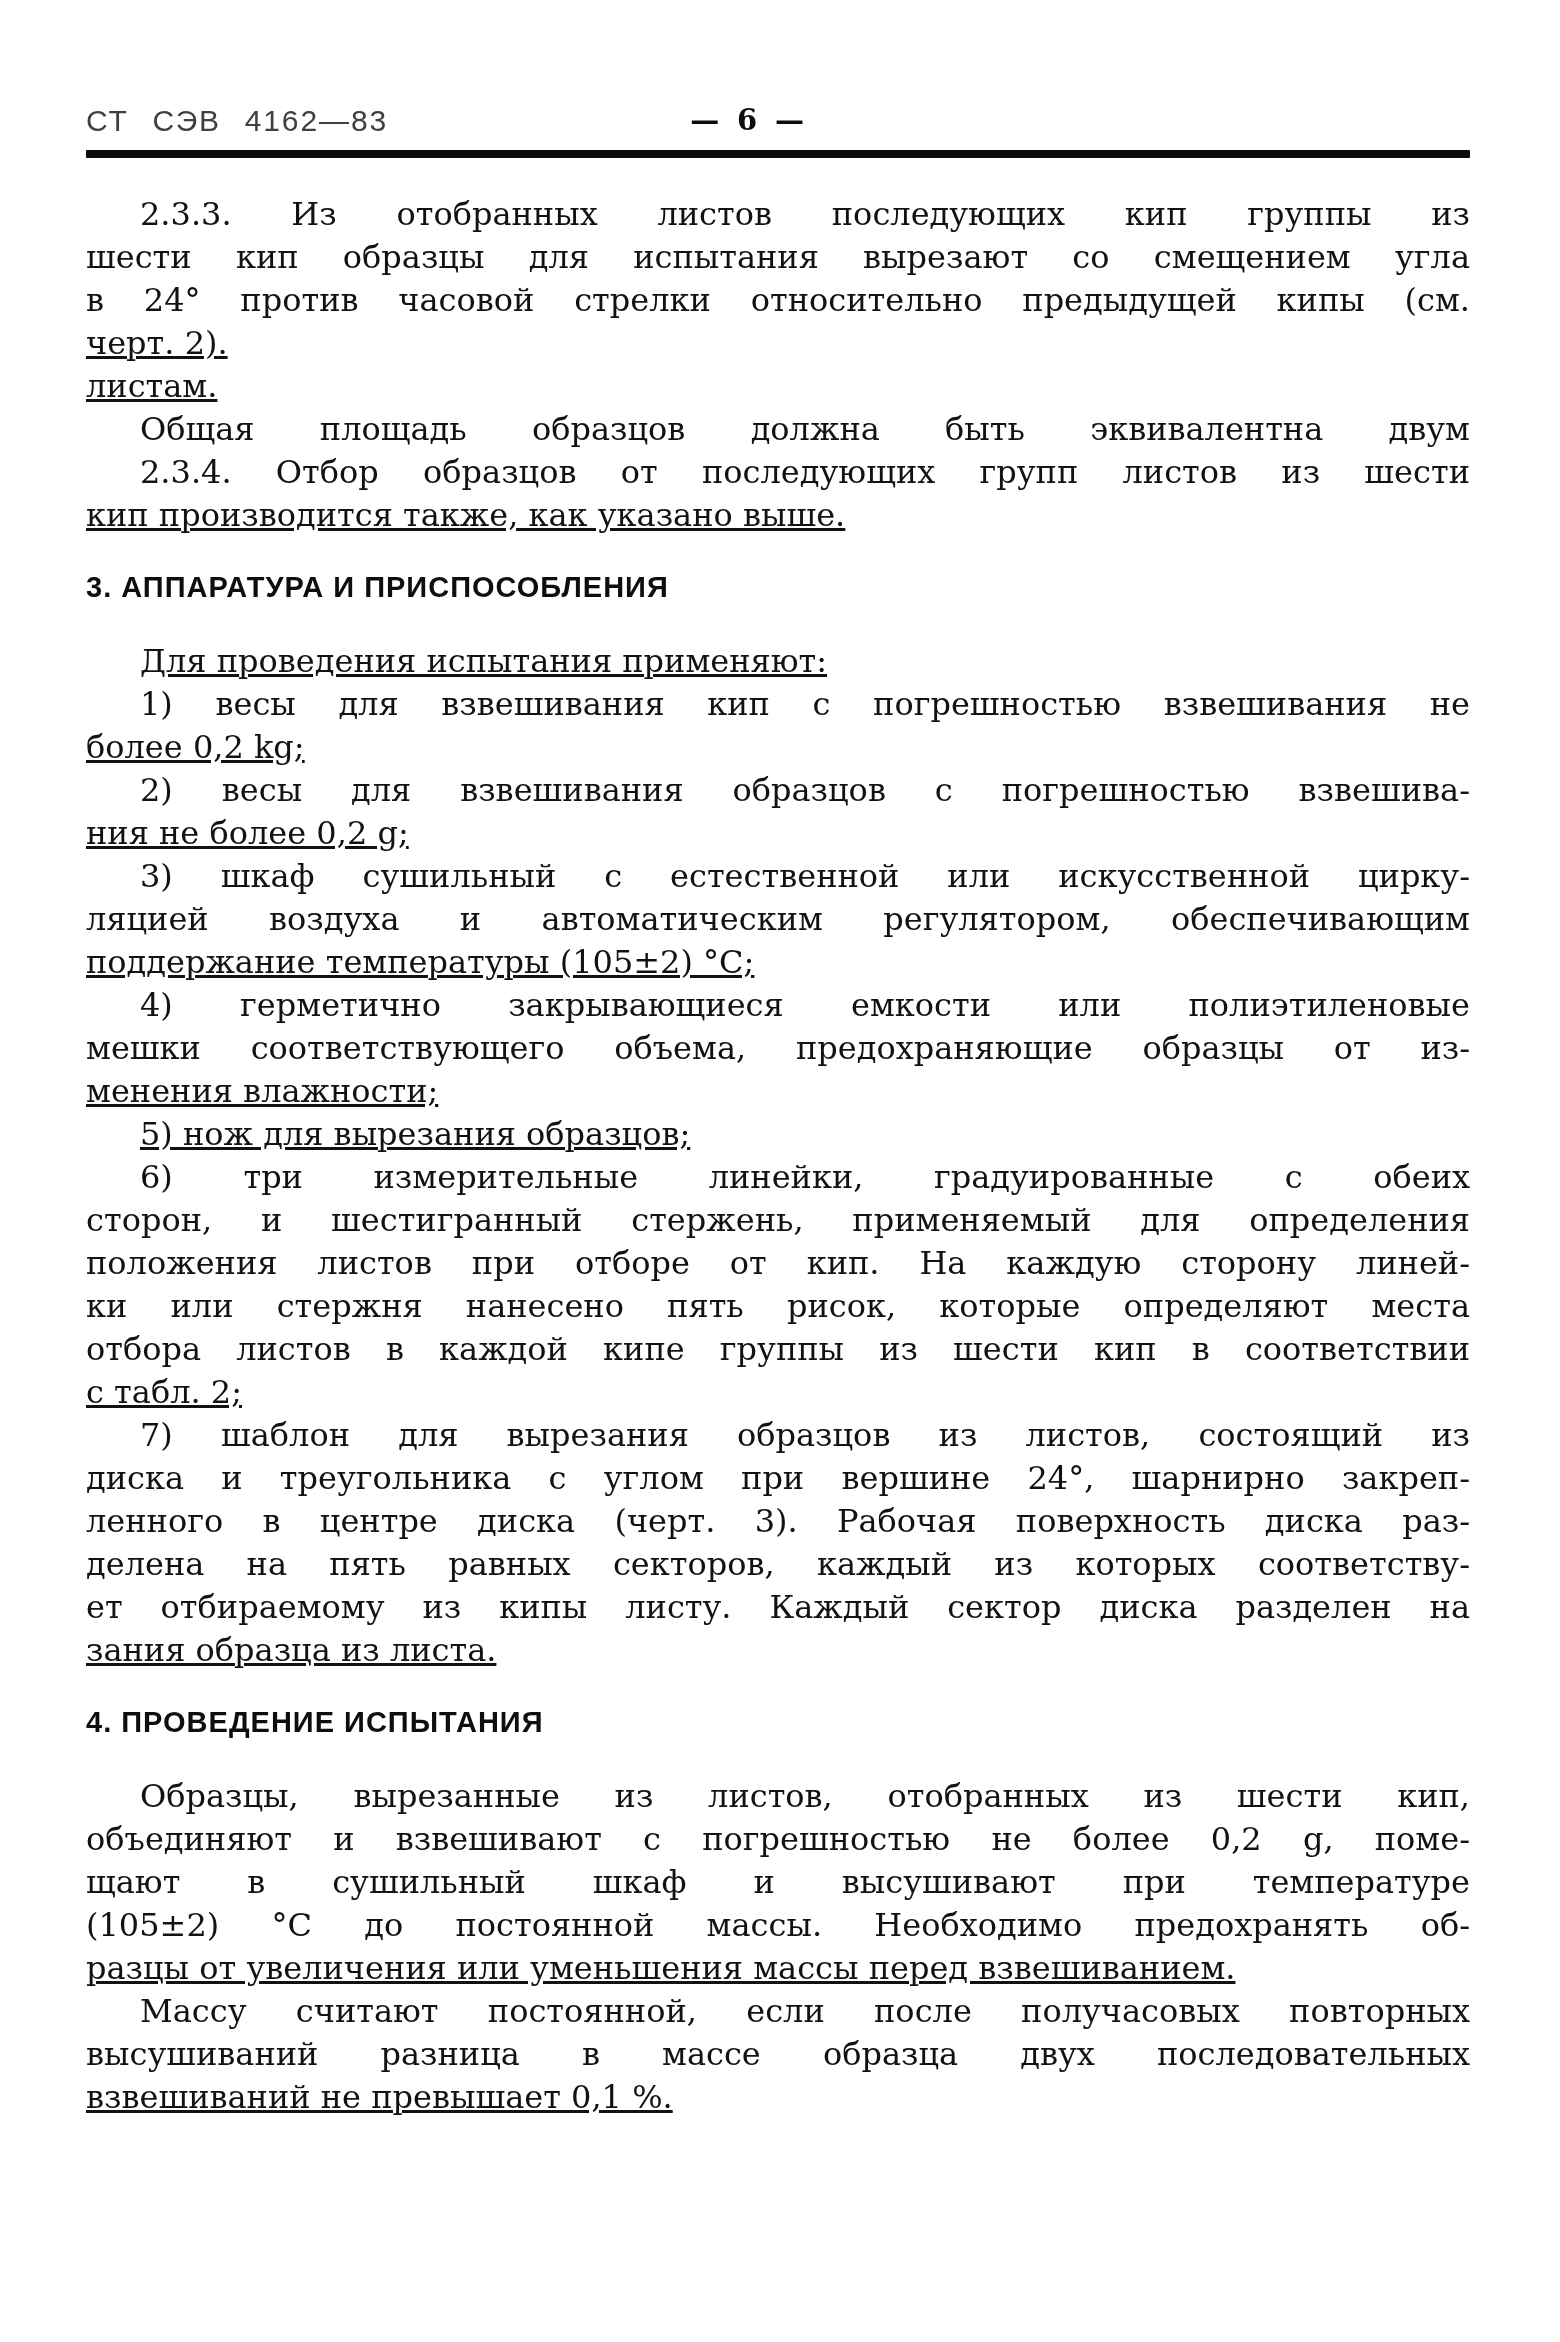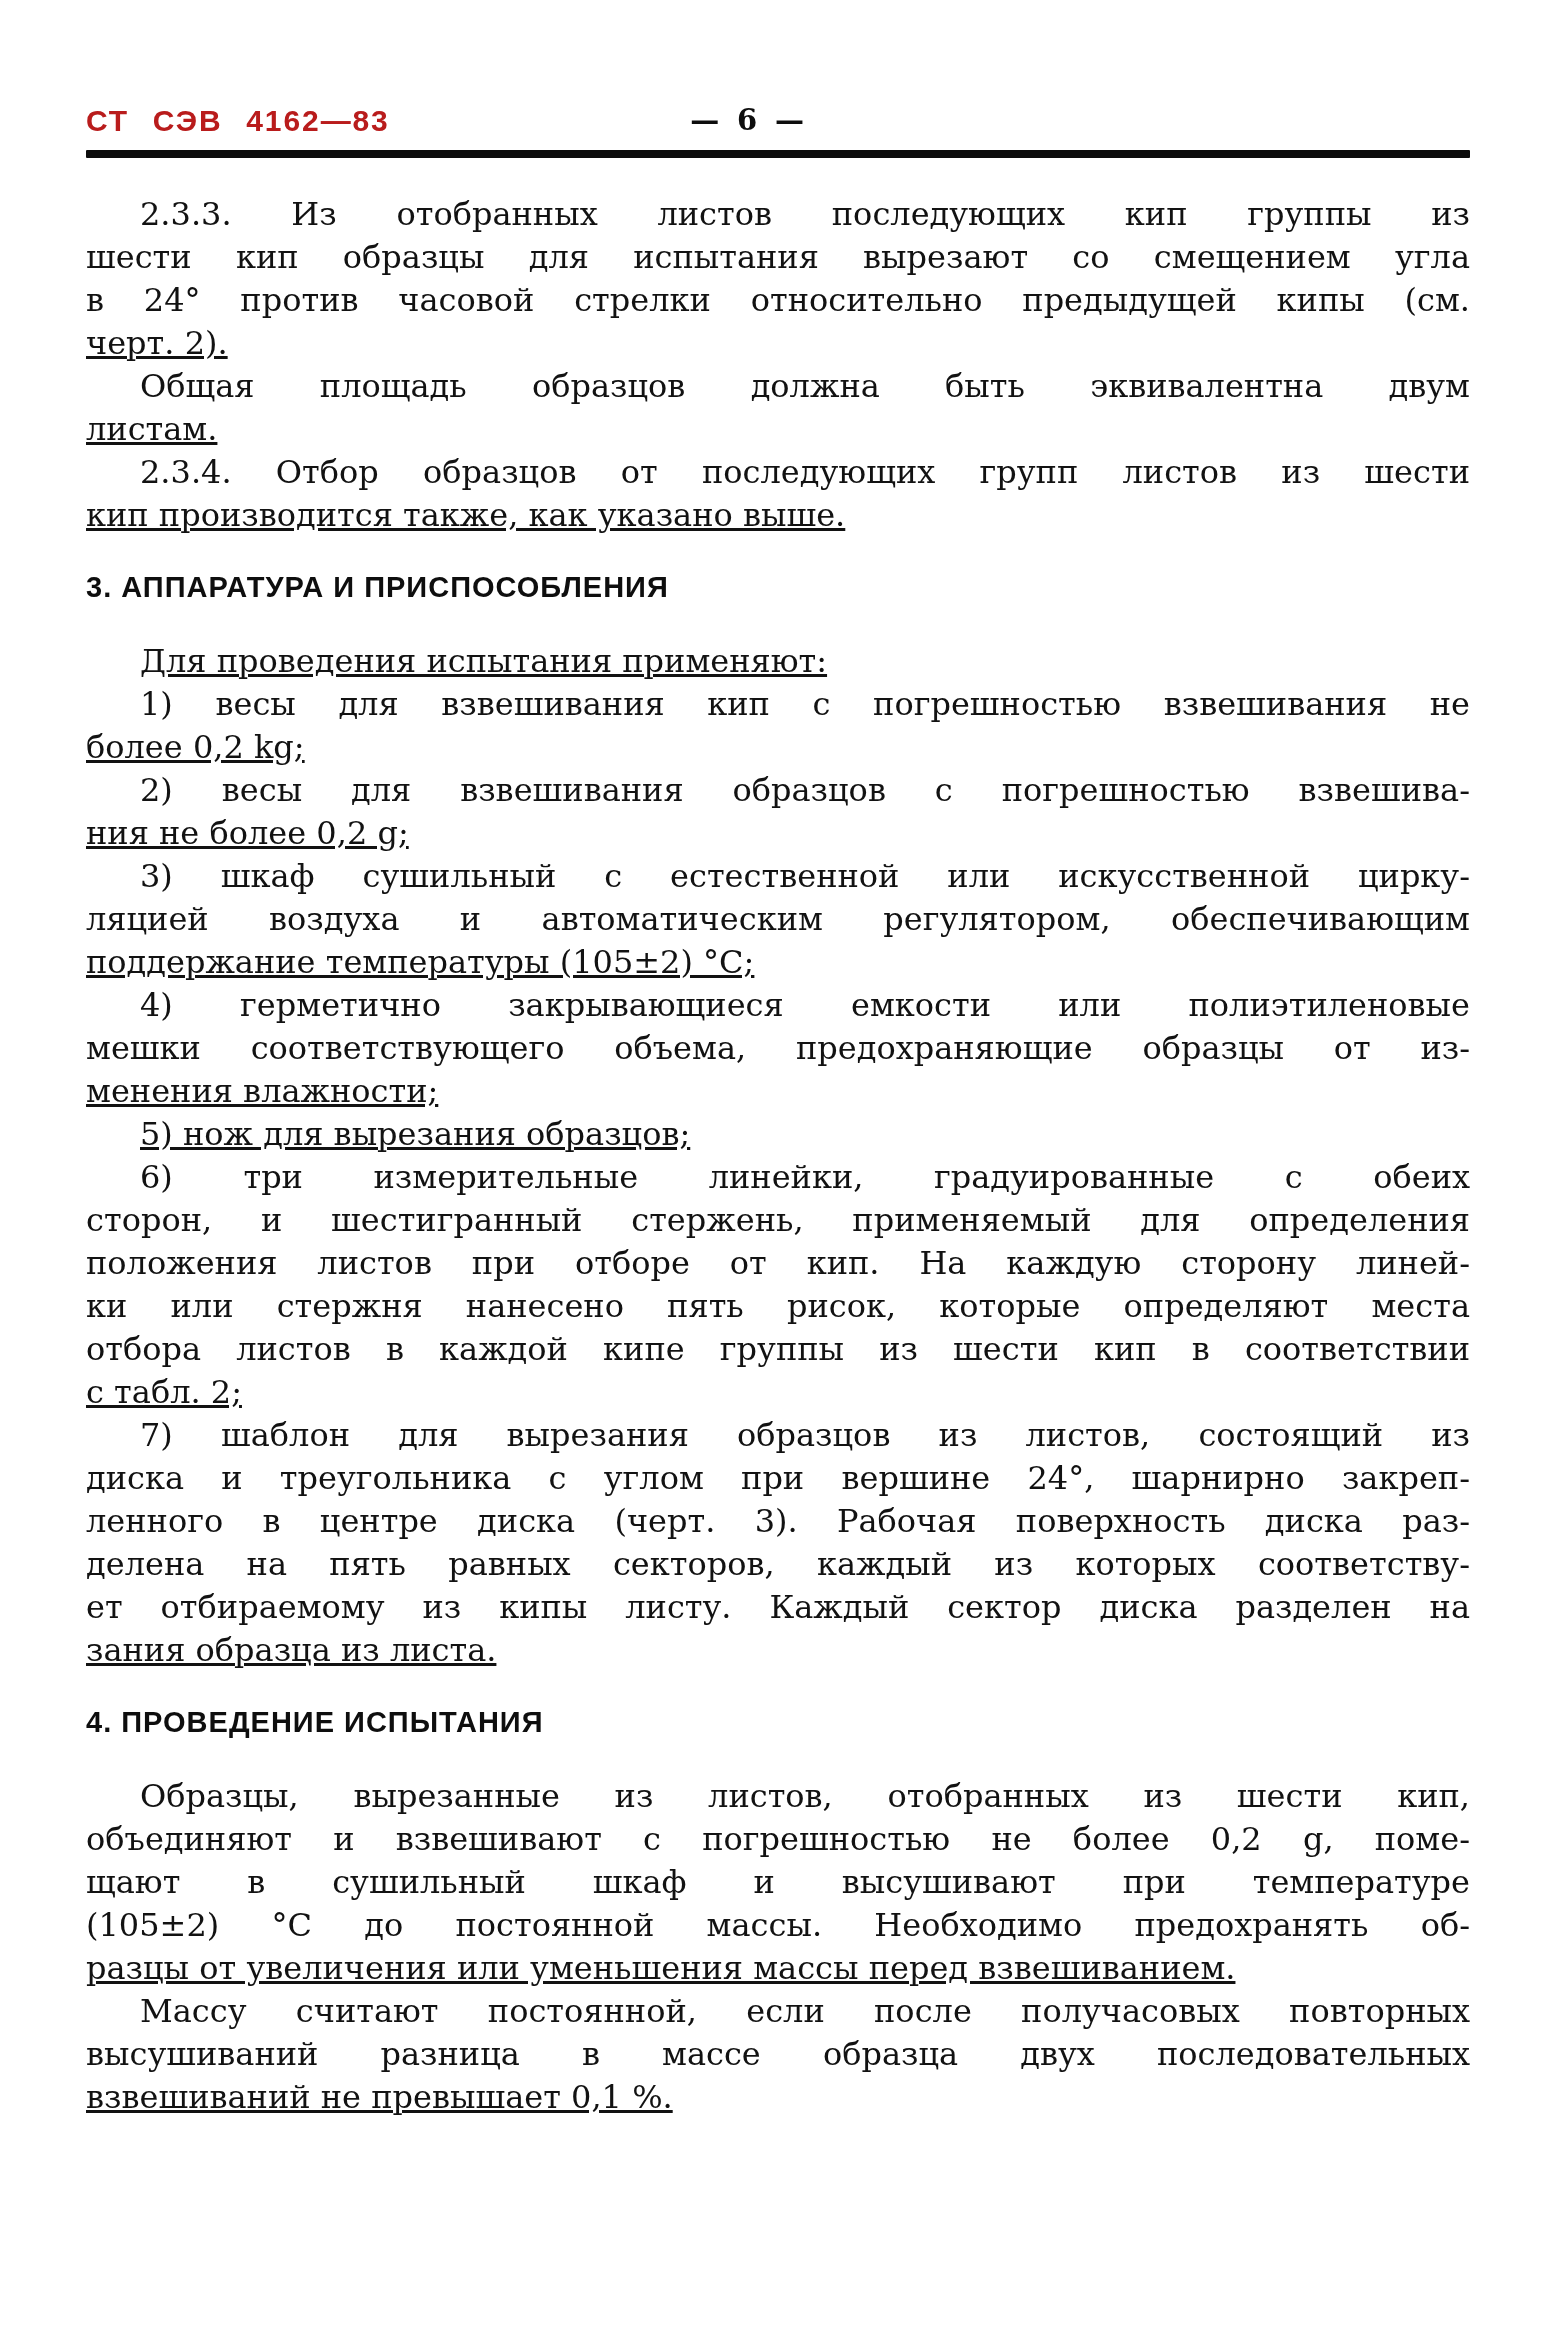--- a/index.html
+++ b/index.html
@@ -15,23 +15,23 @@
     padding:104px 90px 0 86px;
     overflow:hidden;
   }
   .header {
     position:relative;
     height:33px;
     font-family:"Liberation Sans", sans-serif;
   }
   .doc-num {
     position:absolute; left:0; top:0;
-    font-weight:700; font-size:30px; line-height:33px;
+    font-weight:400; font-size:30px; line-height:33px;
     letter-spacing:1.9px; word-spacing:13.4px;
-    color:#b91c1c;
+    color:#404040;
   }
   .page-num {
     position:absolute; left:0; right:58px; top:0;
     text-align:center;
     font-family:"DejaVu Serif", serif;
     font-weight:700; font-size:29px; line-height:33px;
     letter-spacing:3.8px;
     color:#0d0d0d;
   }
   .rule {
@@ -75,22 +75,22 @@
   </div>
   <div class="rule"></div>
   <div class="body">
       <div class="paragraph">
         <div class="line first">2.3.3. Из отобранных листов последующих кип группы из</div>
         <div class="line">шести кип образцы для испытания вырезают со смещением угла</div>
         <div class="line">в 24° против часовой стрелки относительно предыдущей кипы (см.</div>
         <div class="line last">черт. 2).</div>
       </div>
       <div class="paragraph">
+        <div class="line last">листам.</div>
         <div class="line first">Общая площадь образцов должна быть эквивалентна двум</div>
-        <div class="line last">листам.</div>
       </div>
       <div class="paragraph">
         <div class="line first">2.3.4. Отбор образцов от последующих групп листов из шести</div>
         <div class="line last">кип производится также, как указано выше.</div>
       </div>
       <div class="section-heading">3. АППАРАТУРА И ПРИСПОСОБЛЕНИЯ</div>
       <div class="paragraph">
         <div class="line first last">Для проведения испытания применяют:</div>
       </div>
       <div class="paragraph">

